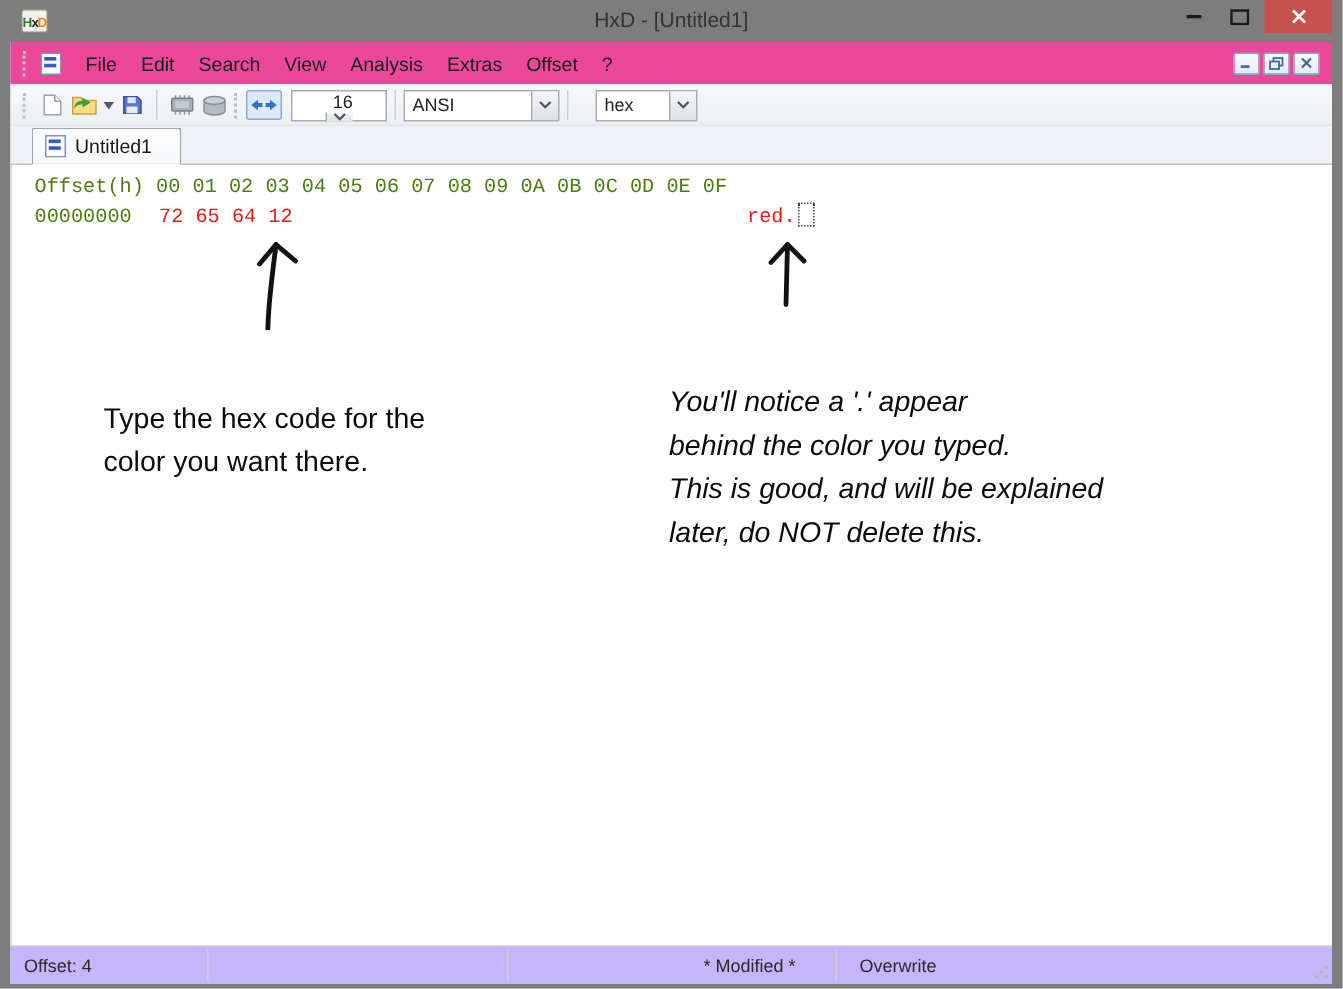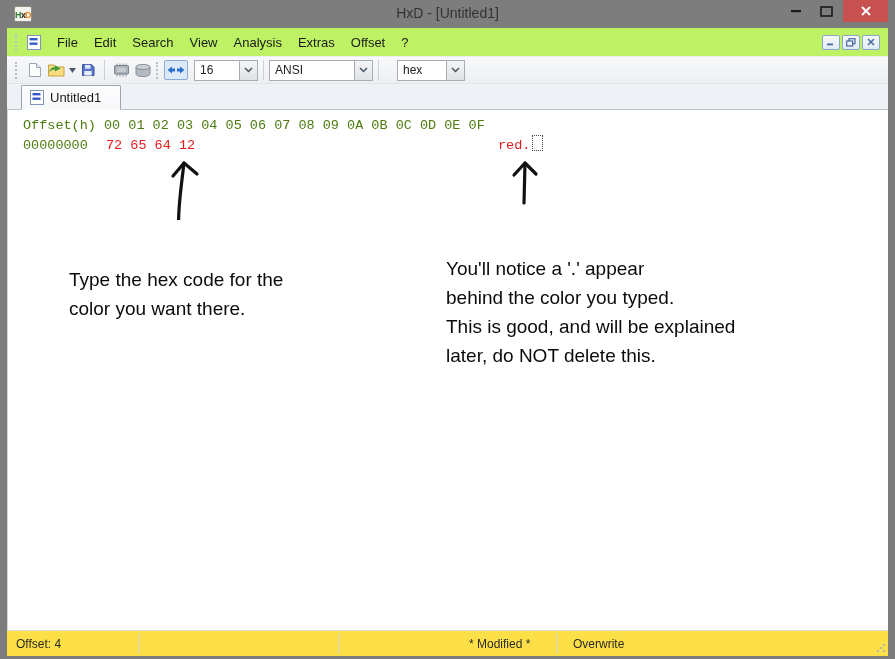--- a/index.html
+++ b/index.html
@@ -19,21 +19,21 @@
              justify-content:center; }
   .btn-min { left:784px; width:24px; }
   .btn-max { left:814px; width:24px; }
   .btn-close { left:843px; width:45px; background:#c75050; }
 
   
   .main { position:absolute; left:7px; right:7px; top:28px; bottom:3px;
           background:#fff; display:flex; flex-direction:column; }
 
   
-  .menubar { height:29px; background:#bef264; display:flex; align-items:center;
+  .menubar { height:29px; background:#ec4899; display:flex; align-items:center;
              padding:0 4px 0 6px; border-bottom:1px solid #ededee; }
   .gripper { width:3px; height:17px; border-left:2px dotted #b9bfc7; margin:0 5px 0 2px; }
   .doc-icon { width:14px; height:15px; margin:0 8px 0 4px; }
   .menu-item { font-size:13px; color:#1a1a1a; padding:4px 8px; cursor:default; }
   .mdi-btns { margin-left:auto; display:flex; gap:2px; margin-right:4px; }
   .mdi-btn { width:18px; height:15px; border:1px solid #8ca6c6; border-radius:2px;
              background:linear-gradient(#f7fafd,#e2ebf5); display:flex;
              align-items:center; justify-content:center; }
 
   
@@ -45,21 +45,21 @@
   .vsep { width:1px; height:20px; background:#cdd0d5; margin:0 5px; }
   .bpr-btn { width:24px; height:20px; background:#dce9f8; border:1px solid #8aabd7;
              border-radius:2px; display:flex; align-items:center; justify-content:center;
              margin-right:6px; }
   .combo { height:21px; background:#fff; border:1px solid #a9acb2; display:flex;
            align-items:center; font-size:12px; color:#222; }
   .combo-val { padding-left:5px; flex:1; }
   .combo-arrow { width:18px; height:19px; border-left:1px solid #a9acb2;
                  background:linear-gradient(#f4f5f7,#dfe2e6); display:flex;
                  align-items:center; justify-content:center; }
-  .combo-16 { width:64px; } .combo-ansi { width:104px; } .combo-hex { width:68px;margin-left:13px; }
+  .combo-16 { width:64px;flex-direction:column; } .combo-ansi { width:104px; } .combo-hex { width:68px;margin-left:13px; }
 
   
   .tabstrip { height:26px; background:#eef1f5; border-bottom:1px solid #bac1cb;
               position:relative; padding-left:14px; display:flex; align-items:flex-end; }
   .tab { position:relative; height:25px; margin-bottom:-1px; width:100px;
          background:linear-gradient(#fdfdfe,#f6f8fa); border:1px solid #9aa4b2;
          border-bottom:1px solid #fdfdfe; border-radius:2px 2px 0 0;
          display:flex; align-items:center; gap:6px; padding:0 8px; }
   .tab-label { font-size:13px; color:#1a1a1a; }
 
@@ -67,24 +67,24 @@
   .editor { flex:1; position:relative; background:#fff; border-left:1px solid #d7d7d7; }
   .hexline { position:absolute; font-family:"Liberation Mono", monospace;
              font-size:13.5px; line-height:18px; white-space:pre; }
   .hex-blue { color:#4d7c0f; }
   .hex-red  { color:#e51c1c; }
   .caret-box { position:absolute; left:524px; top:25px; width:11px; height:16px;
                border:1px dotted #444; background:#fff; }
   .arrows { position:absolute; left:0; top:0; pointer-events:none; }
   .note { position:absolute; font-size:19px; line-height:29px; color:#0b0b0b; }
   .note-left  { left:61px;  top:155px; }
-  .note-right { left:438px; top:144px; }
-
-  
-  .statusbar { height:26px; background:#fde047; border-top:1px solid #dcdcdc;
+  .note-right { left:438px; top:144px;font-style:italic; }
+
+  
+  .statusbar { height:26px; background:#c4b5fd; border-top:1px solid #dcdcdc;
                position:relative; font-size:12px; color:#2a2a2a; }
   .sb-text { position:absolute; top:6px; }
   .sb-offset   { left:9px; }
   .sb-modified { left:462px; }
   .sb-mode     { left:566px; }
   .sb-sep { position:absolute; top:2px; bottom:2px; width:1px; background:#d2d2d2; }
   .sb-sep1 { left:131px; } .sb-sep2 { left:331px; } .sb-sep3 { left:550px; }
   .sb-grip { position:absolute; right:2px; bottom:3px; width:10px; height:10px;
              background:
                radial-gradient(circle at 8px 2px,#b5b5b5 1px,transparent 1.4px),

